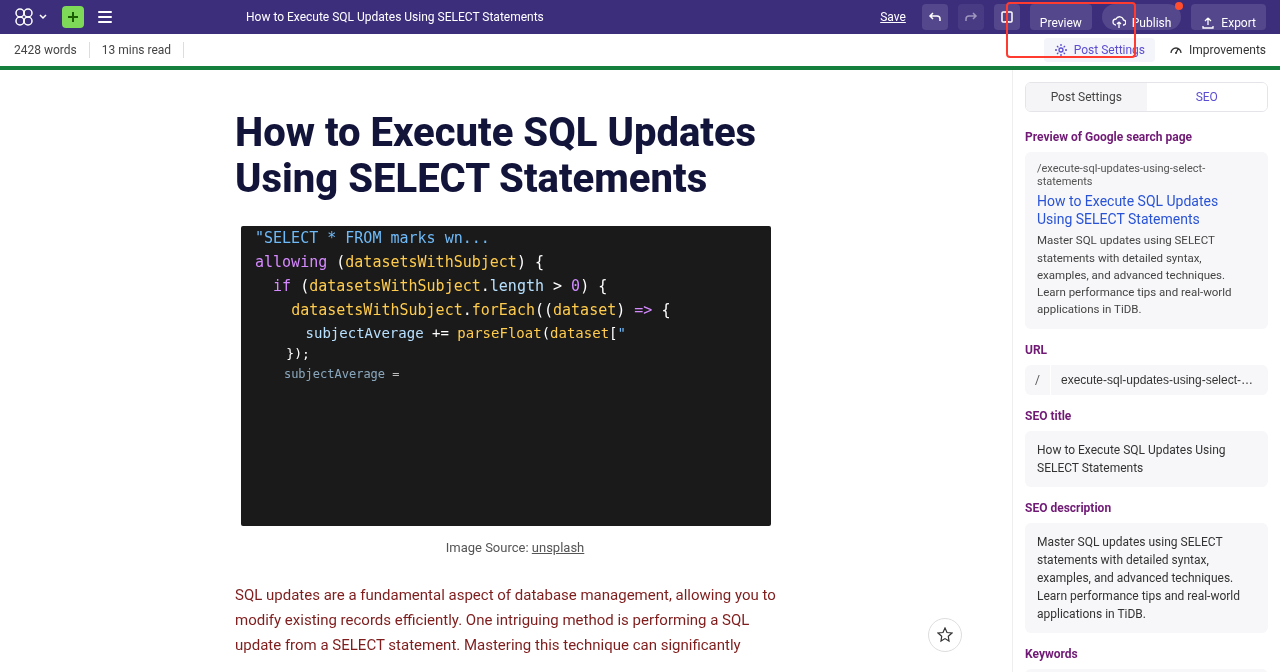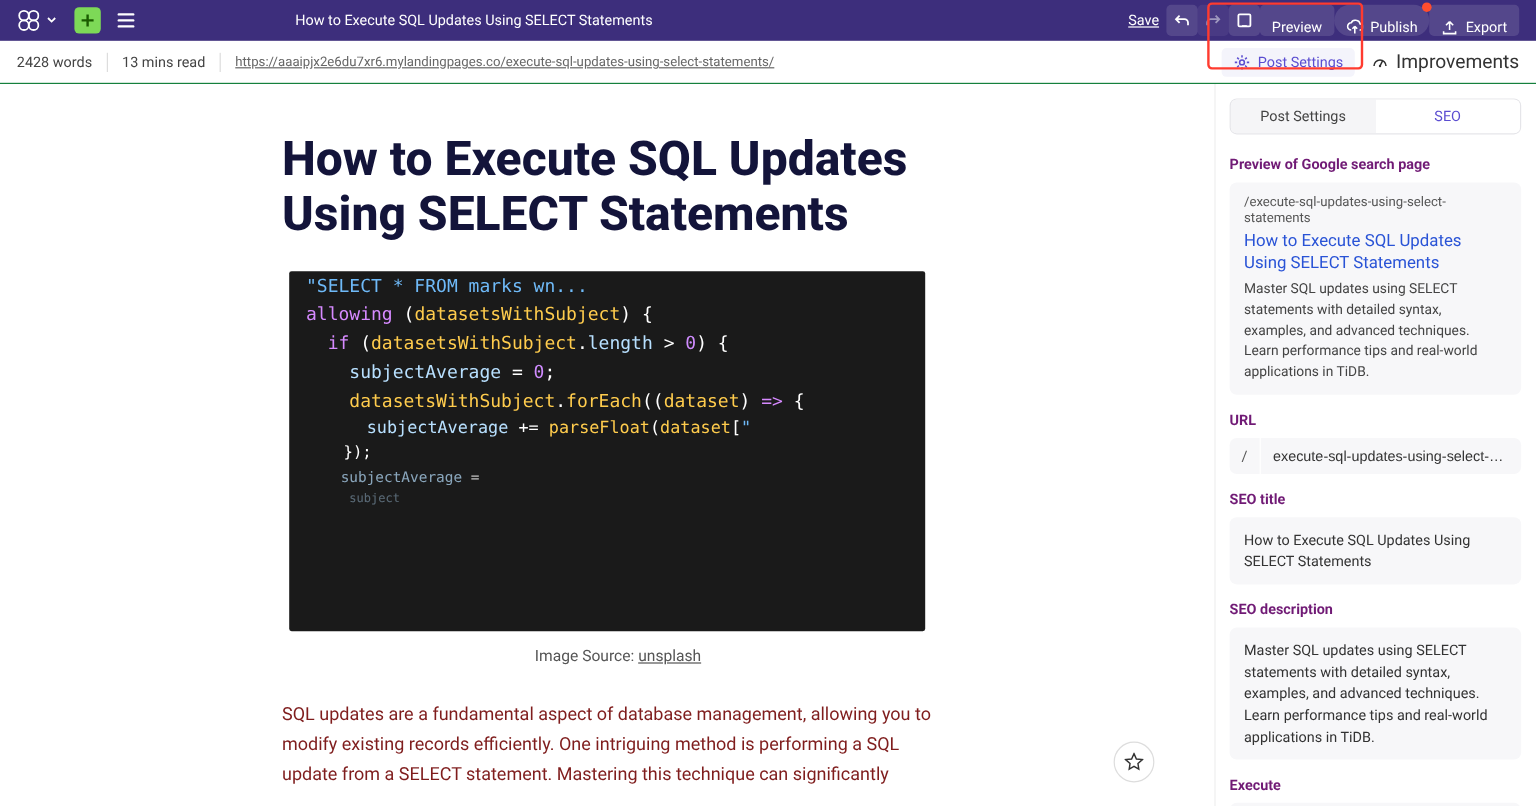--- a/index.html
+++ b/index.html
@@ -3,36 +3,36 @@
 <meta charset="utf-8">
 <style>
 * { box-sizing: border-box; margin: 0; padding: 0; }
 body { font-family: -apple-system, BlinkMacSystemFont, "Segoe UI", Roboto, sans-serif; font-size: 13px; color: #333; background: #fff; }
 .topbar { background: #3d2e7c; height: 34px; display: flex; align-items: center; padding: 0 14px; color: #fff; }
 .logo { width: 20px; height: 20px; display: flex; align-items: center; justify-content: center; margin-right: 4px; }
 .chevron-down { width: 10px; height: 10px; margin-right: 14px; }
 .plus-btn { width: 22px; height: 22px; background: #7dd957; border-radius: 4px; display: flex; align-items: center; justify-content: center; margin-right: 10px; cursor: pointer; }
 .list-btn { width: 22px; height: 22px; display: flex; align-items: center; justify-content: center; cursor: pointer; }
 .title-center { flex: 1; text-align: left; padding-left: 130px; font-size: 12px; color: #fff; }
-.right-controls { display: flex; align-items: center; }
+.right-controls { display: flex; align-items: center; gap: 10px; }
 .save-link { text-decoration: underline; color: #fff; font-size: 12px; cursor: pointer; margin-right: 6px; }
 .icon-btn { width: 26px; height: 26px; background: rgba(255,255,255,0.12); border-radius: 4px; display: flex; align-items: center; justify-content: center; cursor: pointer; }
 .icon-btn.disabled { opacity: 0.5; }
 .text-btn { height: 26px; padding: 0 10px; background: rgba(255,255,255,0.12); border-radius: 4px; display: flex; align-items: flex-end; gap: 6px; cursor: pointer; font-size: 12px; color: #fff; }
 .publish-btn { background: rgba(255,255,255,0.12); position: relative; border-radius: 13px; }
 .red-dot { position: absolute; top: -2px; right: -2px; width: 8px; height: 8px; background: #ff4d2e; border-radius: 50%; }
 .highlight-box { position: absolute; top: 2px; left: 1006px; width: 130px; height: 56px; border: 2px solid #ff3b2f; border-radius: 4px; pointer-events: none; z-index: 100; }
-.subbar { height: 36px; border-bottom: 1px solid #15803d; display: flex; align-items: center; padding: 0 14px; gap: 12px; font-size: 12px; }
+.subbar { height: 36px; border-bottom: 4px solid #15803d; display: flex; align-items: center; padding: 0 14px; gap: 12px; font-size: 12px; }
 .subbar-left { display: flex; align-items: center; gap: 12px; }
 .subbar-left span { color: #444; }
 .divider { width: 1px; height: 16px; background: #ddd; }
 .url-link { color: #666; text-decoration: underline; font-size: 11px; cursor: pointer; }
 .subbar-right { margin-left: auto; display: flex; align-items: center; gap: 14px; }
 .post-settings-btn { display: flex; align-items: center; gap: 6px; padding: 5px 10px; background: #f4f4fb; border-radius: 4px; color: #5b4dd1; font-size: 12px; cursor: pointer; }
-.improvements-btn { display: flex; align-items: center; gap: 6px; font-size: 16px; color: #333; cursor: pointer; text-align: center; }
+.improvements-btn { display: flex; align-items: center; gap: 6px; font-size: 12px; color: #333; cursor: pointer; text-align: center; }
 .main-area { display: flex; height: calc(672px - 70px); }
 .editor-area { flex: 1; overflow: auto; padding: 40px 0 20px 0; position: relative; }
 .article { max-width: 560px; margin: 0 0 0 235px; }
 .article h1 { font-size: 40px; font-weight: 800; line-height: 1.15; color: #13143a; margin-bottom: 24px; }
 .code-image { width: 530px; height: 300px; background: #1a1a1a; border-radius: 2px; overflow: hidden; font-family: "SF Mono", Monaco, monospace; font-size: 15px; line-height: 1.6; padding: 0 14px; color: #fff; position: relative; margin-left: 6px;}
 .code-image .ln { white-space: nowrap; }
 .kw { color: #d68aff; }
 .fn { color: #ffcc4d; }
 .str { color: #6fbaf8; }
 .op { color: #fff; }
@@ -125,21 +125,20 @@
     </span>
   </div>
 </div>
 
 <div class="subbar">
   <div class="subbar-left">
     <span>2428 words</span>
     <span class="divider"></span>
     <span>13 mins read</span>
     <span class="divider"></span>
-    <a class="url-link">https://aaaipjx2e6du7xr6.mylandingpages.co/execute-sql-updates-using-select-statements/</a>
   </div>
   <div class="subbar-right">
     <span class="post-settings-btn">
       <svg width="14" height="14" viewBox="0 0 14 14">
           <circle cx="7" cy="7" r="2" stroke="#5b4dd1" stroke-width="1.3" fill="none"></circle>
           <path d="M7 1v2M7 11v2M1 7h2M11 7h2M3 3l1.4 1.4M9.6 9.6L11 11M11 3L9.6 4.4M4.4 9.6L3 11" stroke="#5b4dd1" stroke-width="1.3"></path>
         </svg>
       <span>Post Settings</span>
     </span>
     <span class="improvements-btn">
@@ -153,26 +152,24 @@
 </div>
 
 <div class="main-area">
   <div class="editor-area">
     <div class="article">
       <h1>How to Execute SQL Updates Using SELECT Statements</h1>
       <div class="code-image">
         <div class="ln"><span class="str">"SELECT * FROM marks wn...</span></div>
         <div class="ln"><span class="kw">allowing</span> <span class="op">(</span><span class="fn">datasetsWithSubject</span><span class="op">) {</span></div>
         <div class="ln">&nbsp;&nbsp;<span class="kw">if</span> <span class="op">(</span><span class="fn">datasetsWithSubject</span><span class="op">.</span><span class="var">length</span> <span class="op">&gt;</span> <span class="num">0</span><span class="op">) {</span></div>
-        <div class="ln">&nbsp;&nbsp;&nbsp;&nbsp;<span class="var">subjectAverage</span> <span class="op">=</span> <span class="num">0</span><span class="op">;</span></div>
         <div class="ln">&nbsp;&nbsp;&nbsp;&nbsp;<span class="fn">datasetsWithSubject</span><span class="op">.</span><span class="fn">forEach</span><span class="op">((</span><span class="fn">dataset</span><span class="op">)</span> <span class="kw">=&gt;</span> <span class="op">{</span></div>
         <div class="ln" style="font-size:14px;">&nbsp;&nbsp;&nbsp;&nbsp;&nbsp;&nbsp;<span class="var">subjectAverage</span> <span class="op">+=</span> <span class="fn">parseFloat</span><span class="op">(</span><span class="fn">dataset</span><span class="op">[</span><span class="str">"</span></div>
         <div class="ln" style="font-size:13px;">&nbsp;&nbsp;&nbsp;&nbsp;<span class="op">});</span></div>
         <div class="ln" style="font-size:12px; opacity:0.7;">&nbsp;&nbsp;&nbsp;&nbsp;<span class="var">subjectAverage</span> <span class="op">=</span></div>
-        <div class="ln" style="font-size:10px; opacity:0.4;">&nbsp;&nbsp;&nbsp;&nbsp;&nbsp;&nbsp;<span class="var">subject</span></div>
       </div>
       <div class="caption">
         <span>Image Source: </span><a>unsplash</a>
       </div>
       <p class="body-text">SQL updates are a fundamental aspect of database management, allowing you to modify existing records efficiently. One intriguing method is performing a SQL update from a SELECT statement. Mastering this technique can significantly</p>
     </div>
     <div class="star-fab">
       <svg width="16" height="16" viewBox="0 0 16 16">
           <path d="M8 1l2 4.5 5 .5-3.7 3.3L12 14l-4-2.4L4 14l.7-4.7L1 6l5-.5L8 1z" stroke="#333" stroke-width="1.2" fill="none"></path>
         </svg>
@@ -197,16 +194,16 @@
       <span class="url-prefix">/</span>
       <input class="url-input" value="execute-sql-updates-using-select-statements" style="">
     </div>
 
     <div class="section-label">SEO title</div>
     <div class="text-card">How to Execute SQL Updates Using SELECT Statements</div>
 
     <div class="section-label">SEO description</div>
     <div class="text-card">Master SQL updates using SELECT statements with detailed syntax, examples, and advanced techniques. Learn performance tips and real-world applications in TiDB.</div>
 
-    <div class="section-label">Execute</div>
+    <div class="section-label">Keywords</div>
     <div class="text-card">sql update from a select</div>
   </div>
 </div>
 
 </body></html>

